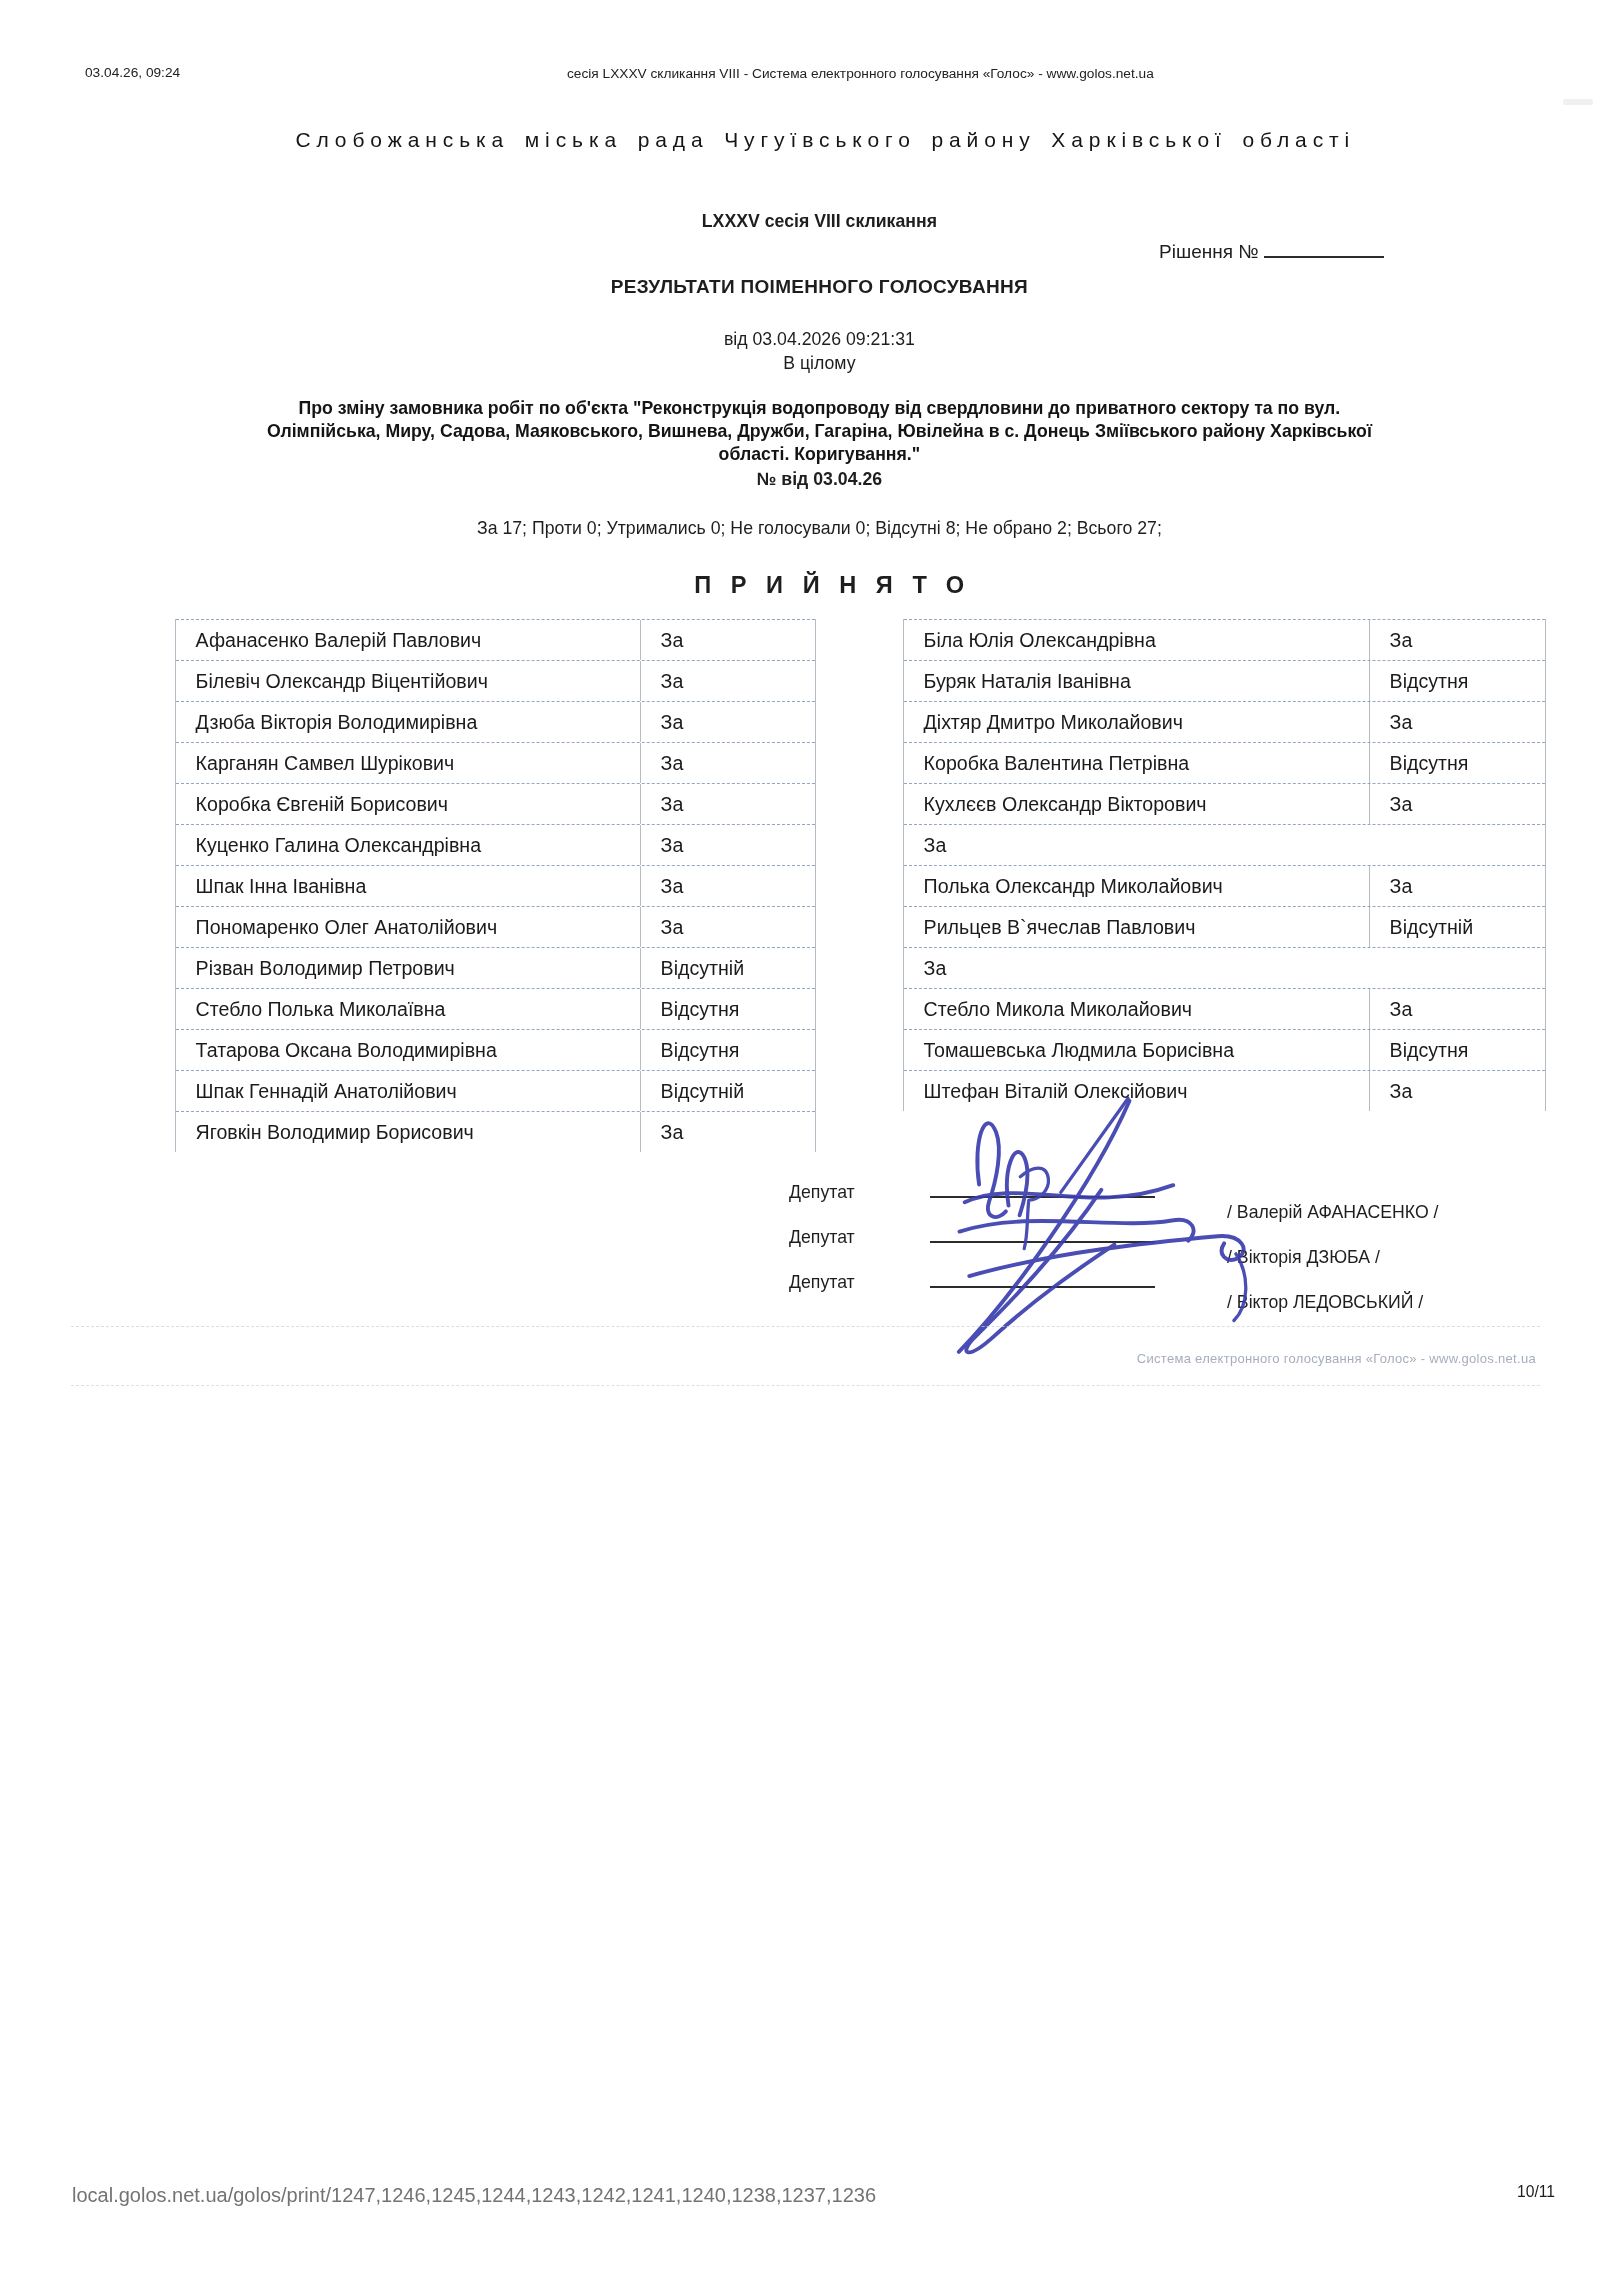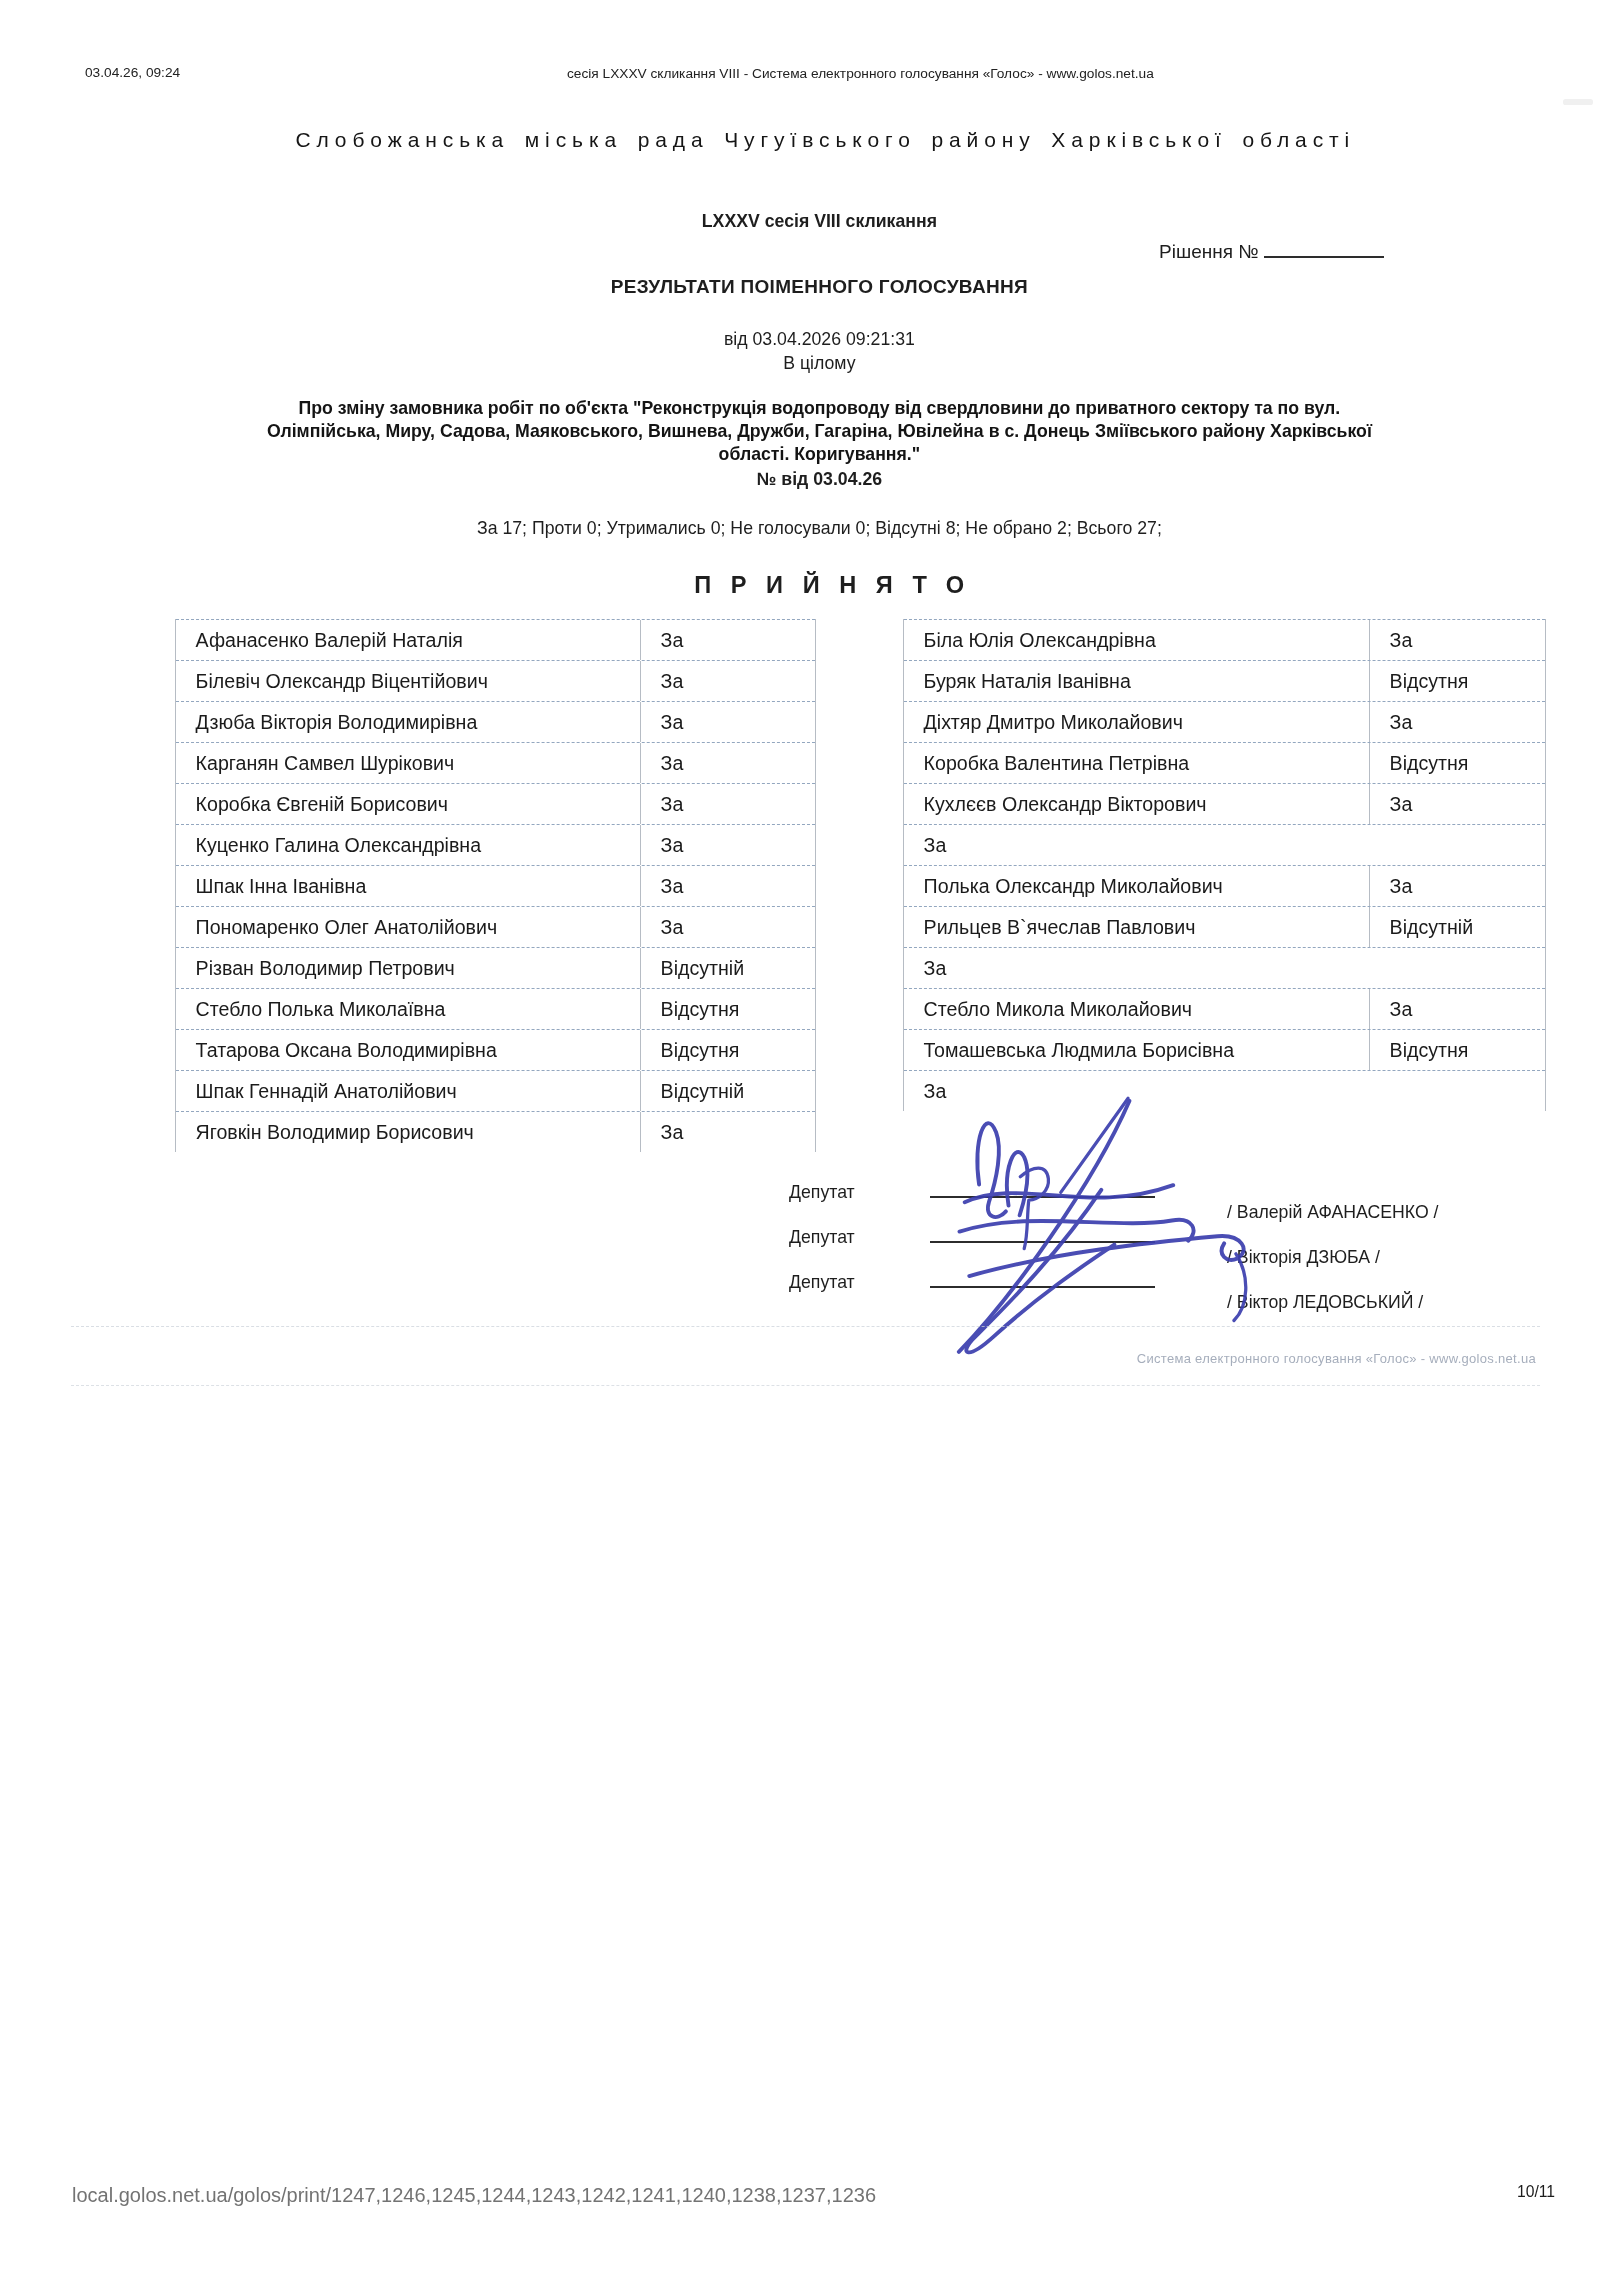--- a/index.html
+++ b/index.html
@@ -78,21 +78,21 @@
       <div>Про зміну замовника робіт по об'єкта "Реконструкція водопроводу від свердловини до приватного сектору та по вул.</div>
       <div>Олімпійська, Миру, Садова, Маяковського, Вишнева, Дружби, Гагаріна, Ювілейна в с. Донець Зміївського району Харківської</div>
       <div>області. Коригування."</div>
     </div>
   <div class="center subject-number">№ від 03.04.26</div>
   <div class="center summary">За 17; Проти 0; Утримались 0; Не голосували 0; Відсутні 8; Не обрано 2; Всього 27;</div>
   <div class="center status">ПРИЙНЯТО</div>
 
   <div class="vtable vtable-left" id="table-left">
       <div class="vrow">
-        <div class="cell name">Афанасенко Валерій Наталія</div>
+        <div class="cell name">Афанасенко Валерій Павлович</div>
         <div class="cell vote">За</div>
       </div>
       <div class="vrow">
         <div class="cell name">Білевіч Олександр Віцентійович</div>
         <div class="cell vote">За</div>
       </div>
       <div class="vrow">
         <div class="cell name">Дзюба Вікторія Володимирівна</div>
         <div class="cell vote">За</div>
       </div>
@@ -174,20 +174,21 @@
       </div>
       <div class="vrow">
         <div class="cell name">Стебло Микола Миколайович</div>
         <div class="cell vote">За</div>
       </div>
       <div class="vrow">
         <div class="cell name">Томашевська Людмила Борисівна</div>
         <div class="cell vote">Відсутня</div>
       </div>
       <div class="vrow">
+        <div class="cell name">Штефан Віталій Олексійович</div>
         <div class="cell vote">За</div>
       </div>
     </div>
 
   <div id="sig-block">
       <div class="sig-row">
         <span class="sig-label">Депутат</span>
         <span class="sig-line"></span>
         <span class="sig-name">/ Валерій АФАНАСЕНКО /</span>
       </div>

